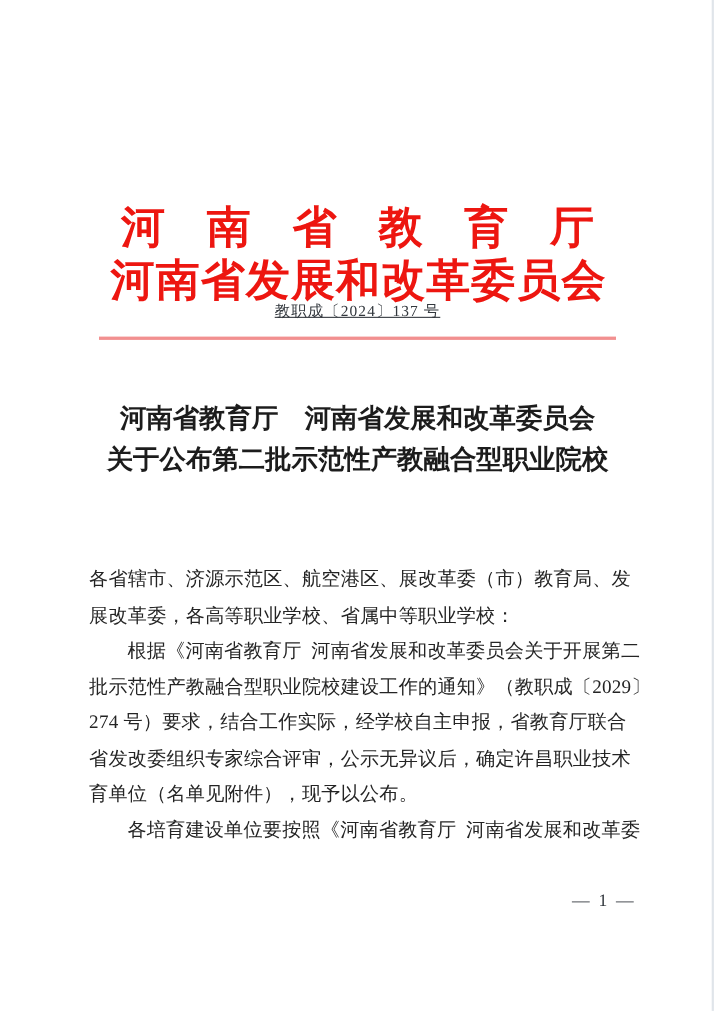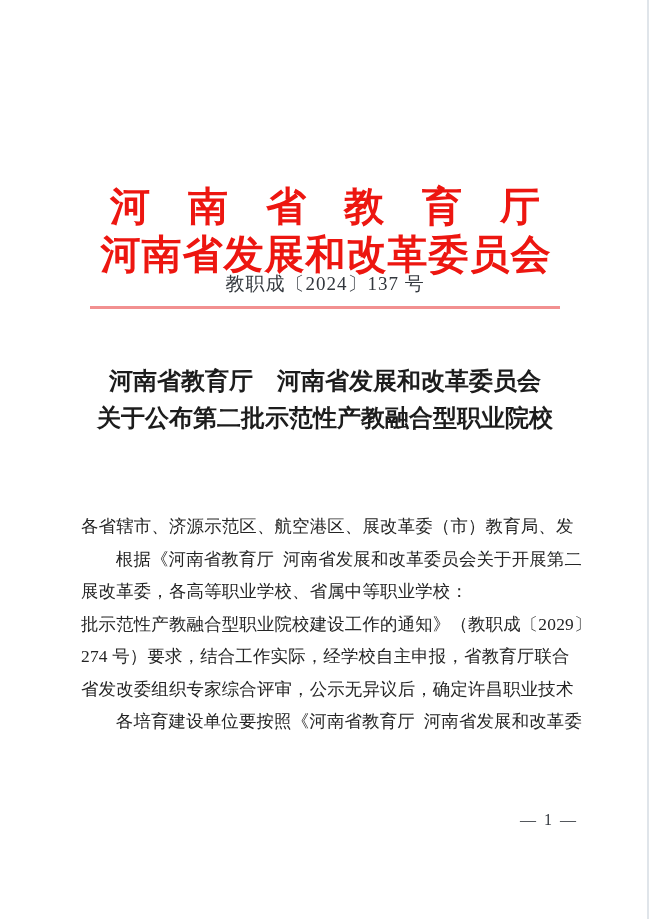--- a/index.html
+++ b/index.html
@@ -33,23 +33,24 @@
   }
   .red-h2 {
     font-size: 40px; line-height: 48px;
     letter-spacing: 1px; padding-left: 2px;
     white-space: nowrap;
   }
   
   .doc-number {
     position: absolute; top: 272px; left: 0; right: 0;
     text-align: center;
-    font-size: 19px; line-height: 24px;
+    font-size: 14px; line-height: 24px;
     color: #32373d;
     letter-spacing: 1px;
+    text-decoration: underline;
   }
   
   .red-rule {
     position: absolute; top: 306px; left: 90px; width: 470px; height: 2.5px;
     background: #f29090;
   }
   
   .doc-title {
     position: absolute; top: 363px; left: 0; right: 0;
     text-align: center;
@@ -90,25 +91,26 @@
 
   <div class="red-rule"></div>
 
   <div class="doc-title">
     <div>河南省教育厅　河南省发展和改革委员会</div>
     <div>关于公布第二批示范性产教融合型职业院校</div>
   </div>
 
   <div class="body-text">
     <div class="body-line">各省辖市、济源示范区、航空港区、展改革委（市）教育局、发</div>
+    <div class="body-line">展改革委，各高等职业学校、省属中等职业学校：</div>
     <div class="body-line indent">根据《河南省教育厅 河南省发展和改革委员会关于开展第二</div>
-    <div class="body-line">展改革委，各高等职业学校、省属中等职业学校：</div>
     <div class="body-line">批示范性产教融合型职业院校建设工作的通知》（教职成〔2029〕</div>
     <div class="body-line">274 号）要求，结合工作实际，经学校自主申报，省教育厅联合</div>
     <div class="body-line">省发改委组织专家综合评审，公示无异议后，确定许昌职业技术</div>
+    <div class="body-line">育单位（名单见附件），现予以公布。</div>
     <div class="body-line indent">各培育建设单位要按照《河南省教育厅 河南省发展和改革委</div>
   </div>
 
   <div class="page-number">— 1 —</div>
 
   <div class="page-edge"></div>
 
 </div>
 
 </body></html>

